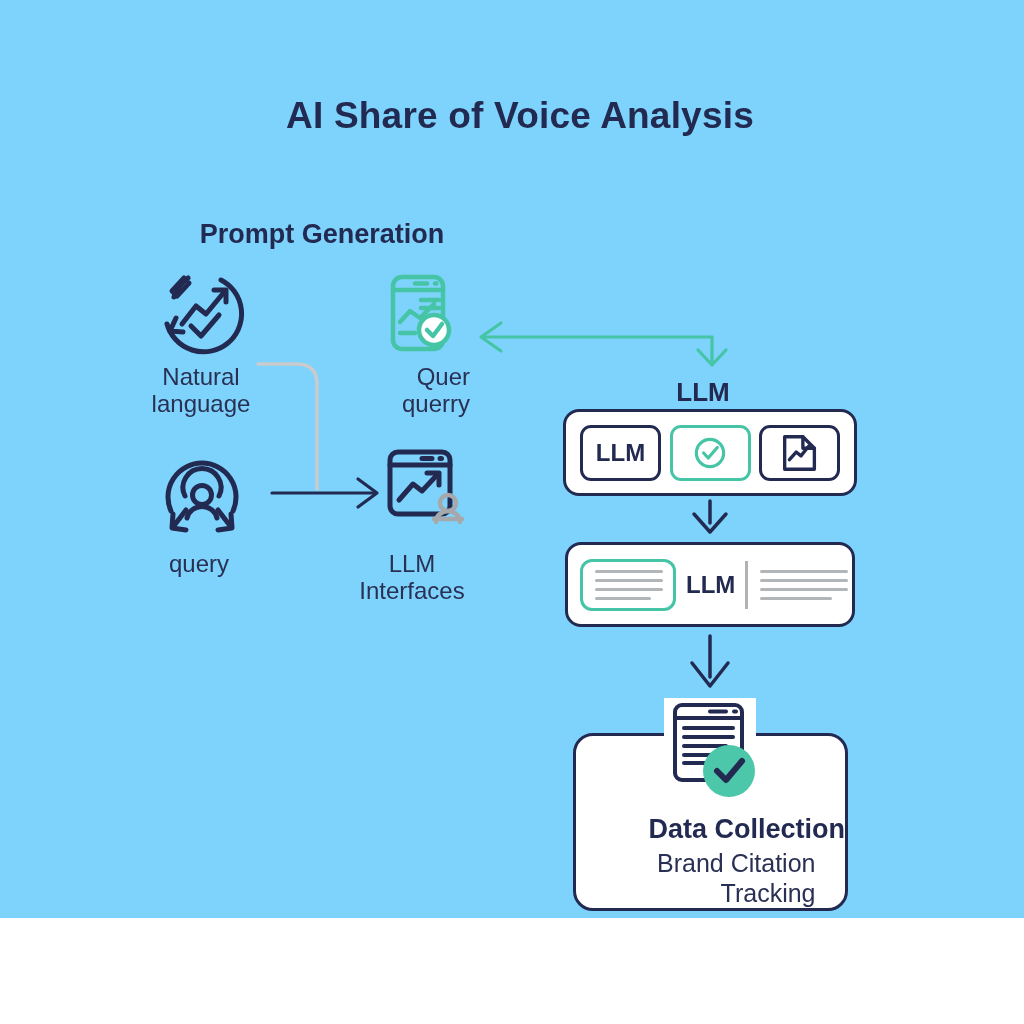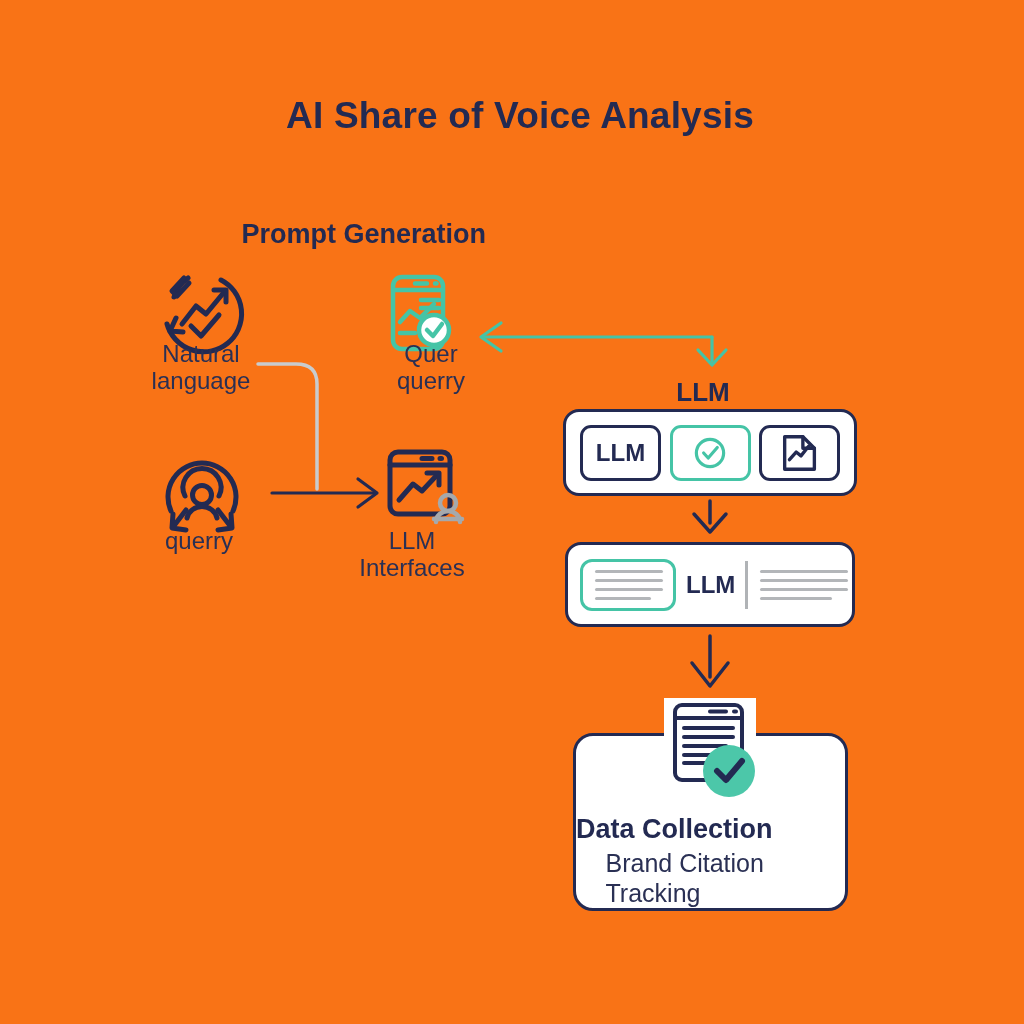--- a/index.html
+++ b/index.html
@@ -1,25 +1,25 @@
 <!DOCTYPE html>
 <html><head>
 <meta charset="utf-8">
 <style>
   html,body{margin:0;padding:0;background:#ffffff;}
   #canvas{
-    position:relative;width:1024px;height:1024px;background:#f97316;overflow:hidden;
+    position:relative;width:1024px;height:918px;background:#7dd3fc;overflow:hidden;
     font-family:"Liberation Sans","DejaVu Sans",sans-serif;color:#222949;
   }
   .abs{position:absolute;}
   .title{
     font-size:37px;font-weight:700;letter-spacing:.2px;text-align:center;color:#232a52;
   }
   .section-heading{font-size:27px;font-weight:700;text-align:center;color:#232a52;}
-  .label{font-size:24px;font-weight:400;text-align:center;line-height:1.12;color:#2a3054;}
+  .label{font-size:24px;font-weight:400;text-align:center;line-height:1.12;color:#2a3054;margin-top:23px;}
   .llm-heading{font-size:26px;font-weight:700;text-align:center;color:#232a52;}
   .outline-box{
     position:absolute;border:3.5px solid #232a52;border-radius:16px;background:#ffffff;
     box-sizing:border-box;
   }
   
   .chip-row{display:flex;align-items:center;justify-content:space-between;padding:14px 14px;height:100%;box-sizing:border-box;}
   .chip{
     width:81px;height:56px;border:3px solid #232a52;border-radius:11px;box-sizing:border-box;
     display:flex;align-items:center;justify-content:center;background:#fff;
@@ -32,34 +32,34 @@
     width:96px;height:52px;border:3px solid #45c4a6;border-radius:12px;box-sizing:border-box;
     display:flex;flex-direction:column;justify-content:center;gap:6px;padding-left:12px;background:#fff;
   }
   .gline{height:3px;background:#b3b6b9;border-radius:2px;}
   .resp-label{font-size:24px;font-weight:700;color:#232a52;margin-left:10px;}
   .vdivider{width:3px;height:48px;background:#b0b3b6;margin-left:10px;}
   .resp-lines{display:flex;flex-direction:column;gap:6px;margin-left:12px;width:88px;}
   
   .data-box{
     position:absolute;border:3px solid #232a52;border-radius:20px;background:#ffffff;box-sizing:border-box;
-    text-align:left;
+    text-align:right;
   }
   .data-title{font-size:27px;font-weight:700;margin-top:78px;color:#232a52;}
   .data-sub{font-size:25px;font-weight:400;line-height:1.18;margin:4px auto 15px;width:210px;color:#2a3054;}
   svg{display:block;}
 </style>
 </head>
 <body>
 
 <div id="canvas">
 
   <div class="abs title" style="left:20px;top:95px;width:1000px;">AI Share of Voice Analysis</div>
 
-  <div class="abs section-heading" style="left:186px;top:219px;width:300px;text-align:right;">Prompt Generation</div>
+  <div class="abs section-heading" style="left:172px;top:219px;width:300px;">Prompt Generation</div>
 
   <svg class="abs" style="left:0;top:0;pointer-events:none;" width="1024" height="1024" viewBox="0 0 1024 1024">
 
     <path d="M 258,364 L 296,364 Q 317,364 317,384 L 317,489" fill="none" stroke="#c9cbcd" stroke-width="3.5" stroke-linecap="round"></path>
 
     <g stroke="#232a52" stroke-width="3.2" fill="none" stroke-linecap="round" stroke-linejoin="round">
       <path d="M 272,493 L 375,493"></path>
       <path d="M 358,479 L 377,493 L 358,507"></path>
     </g>
 
@@ -99,33 +99,33 @@
       <rect x="16" y="4" width="50" height="72" rx="9"></rect>
       <path d="M 16,17 L 66,17"></path>
       <path d="M 38,10.5 L 50,10.5 M 58,10.5 L 59.5,10.5"></path>
       <path d="M 44,27 L 62,27 M 44,35 L 62,35"></path>
       <path d="M 23,49 L 33,38 L 43,45 L 57,31"></path>
       <path d="M 23,60 L 38,60"></path>
       <circle cx="57" cy="57" r="15" fill="#ffffff"></circle>
       <path d="M 50,57 L 56,63 L 65,51"></path>
     </svg>
   </div>
-  <div class="abs label" style="left:376px;top:341px;width:110px;">Quer querry</div>
+  <div class="abs label" style="left:360px;top:341px;width:110px;text-align:right;">Quer querry</div>
 
   <div class="abs" style="left:158px;top:450px;">
     <svg width="88" height="88" viewBox="0 0 88 88" fill="none" stroke="#232a52" stroke-width="5" stroke-linecap="round" stroke-linejoin="round">      
         <path d="M 13,61 A 34,34 0 1 1 75,61"></path>
       <path d="M 27,46 A 19,19 0 1 1 61,46"></path>
       <circle cx="44" cy="45" r="9.5"></circle>
       <path d="M 29,68 A 15.5,15.5 0 0 1 59,68"></path>
       <path d="M 28,60 L 15,77 M 15,64 L 14,78 L 28,80"></path>
       <path d="M 60,60 L 73,77 M 73,64 L 74,78 L 60,80"></path>
     </svg>
   </div>
-  <div class="abs label" style="left:139px;top:528px;width:120px;">querry</div>
+  <div class="abs label" style="left:139px;top:528px;width:120px;">query</div>
 
   <div class="abs" style="left:382px;top:448px;">
     <svg width="88" height="82" viewBox="0 0 88 82" fill="none" stroke-linecap="round" stroke-linejoin="round">
       <g stroke="#232a52" stroke-width="5" fill="none">
         <rect x="8" y="4" width="60" height="62" rx="8"></rect>
         <path d="M 8,17 L 68,17"></path>
         <path d="M 40,10.5 L 50,10.5 M 58,10.5 L 59.5,10.5"></path>
         <path d="M 17,52 L 31,36 L 40,43 L 55,27"></path>
         <path d="M 45,25 L 57,25 L 57,37"></path>
       </g>

